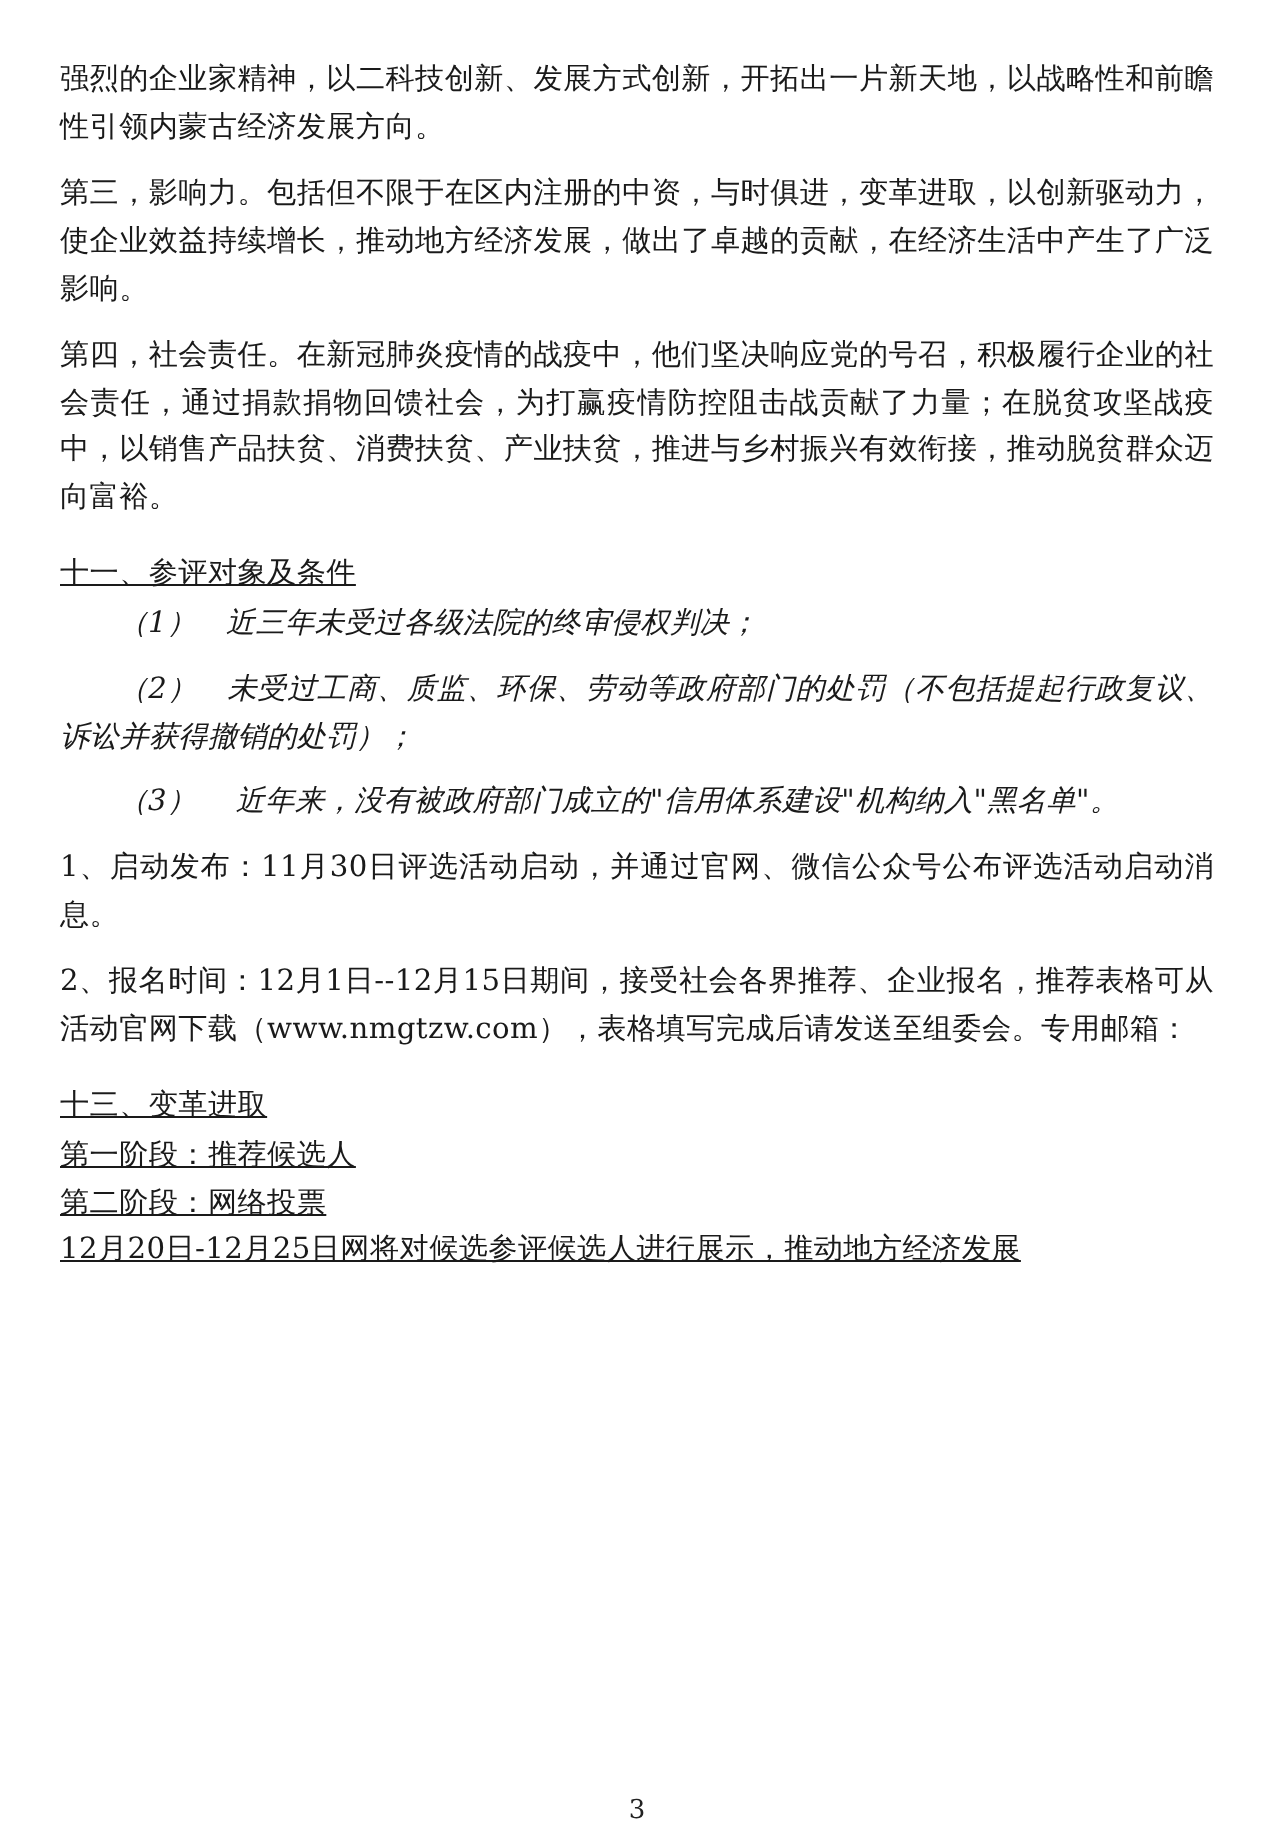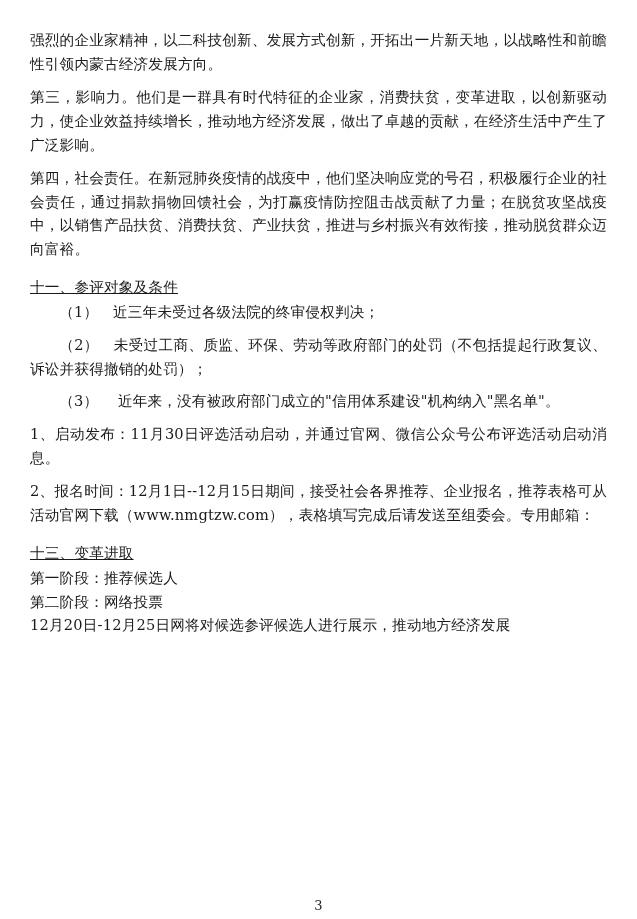--- a/index.html
+++ b/index.html
@@ -42,42 +42,44 @@
     text-decoration: underline;
   }
   .heading-sp {
     text-indent: 0;
     margin-top: 16px;
     margin-bottom: 8px;
   }
   .listitem {
     text-indent: 2em;
     margin-bottom: 9px;
+    font-style: italic;
   }
   .blocktight {
     text-indent: 0;
     margin-bottom: 0;
+    text-decoration: underline;
   }
   .page-number {
     position: absolute;
     left: 0;
     right: 0;
     bottom: 6px;
     text-align: center;
     font-size: 13px;
     color: #222;
   }
 </style>
 </head>
 <body>
 
 <div class="page">
   <div class="doc-body">
     <p class="para-noindent">强烈的企业家精神，以二科技创新、发展方式创新，开拓出一片新天地，以战略性和前瞻性引领内蒙古经济发展方向。</p>
-    <p class="para-noindent">第三，影响力。他们是一群具有时代特征的企业家，消费扶贫，变革进取，以创新驱动力，使企业效益持续增长，推动地方经济发展，做出了卓越的贡献，在经济生活中产生了广泛影响。</p>
+    <p class="para-noindent">第三，影响力。包括但不限于在区内注册的中资，与时俱进，变革进取，以创新驱动力，使企业效益持续增长，推动地方经济发展，做出了卓越的贡献，在经济生活中产生了广泛影响。</p>
     <p class="para-noindent">第四，社会责任。在新冠肺炎疫情的战疫中，他们坚决响应党的号召，积极履行企业的社会责任，通过捐款捐物回馈社会，为打赢疫情防控阻击战贡献了力量；在脱贫攻坚战疫中，以销售产品扶贫、消费扶贫、产业扶贫，推进与乡村振兴有效衔接，推动脱贫群众迈向富裕。</p>
     <p class="heading">十一、参评对象及条件</p>
     <p class="listitem">（1）　近三年未受过各级法院的终审侵权判决；</p>
     <p class="listitem">（2）　未受过工商、质监、环保、劳动等政府部门的处罚（不包括提起行政复议、诉讼并获得撤销的处罚）；</p>
     <p class="listitem">（3）　 近年来，没有被政府部门成立的"信用体系建设"机构纳入"黑名单"。</p>
     <p class="para-noindent">1、启动发布：11月30日评选活动启动，并通过官网、微信公众号公布评选活动启动消息。</p>
     <p class="para-noindent">2、报名时间：12月1日--12月15日期间，接受社会各界推荐、企业报名，推荐表格可从活动官网下载（www.nmgtzw.com），表格填写完成后请发送至组委会。专用邮箱：</p>
     <p class="heading">十三、变革进取</p>
     <p class="blocktight">第一阶段：推荐候选人</p>
     <p class="blocktight">第二阶段：网络投票</p>

